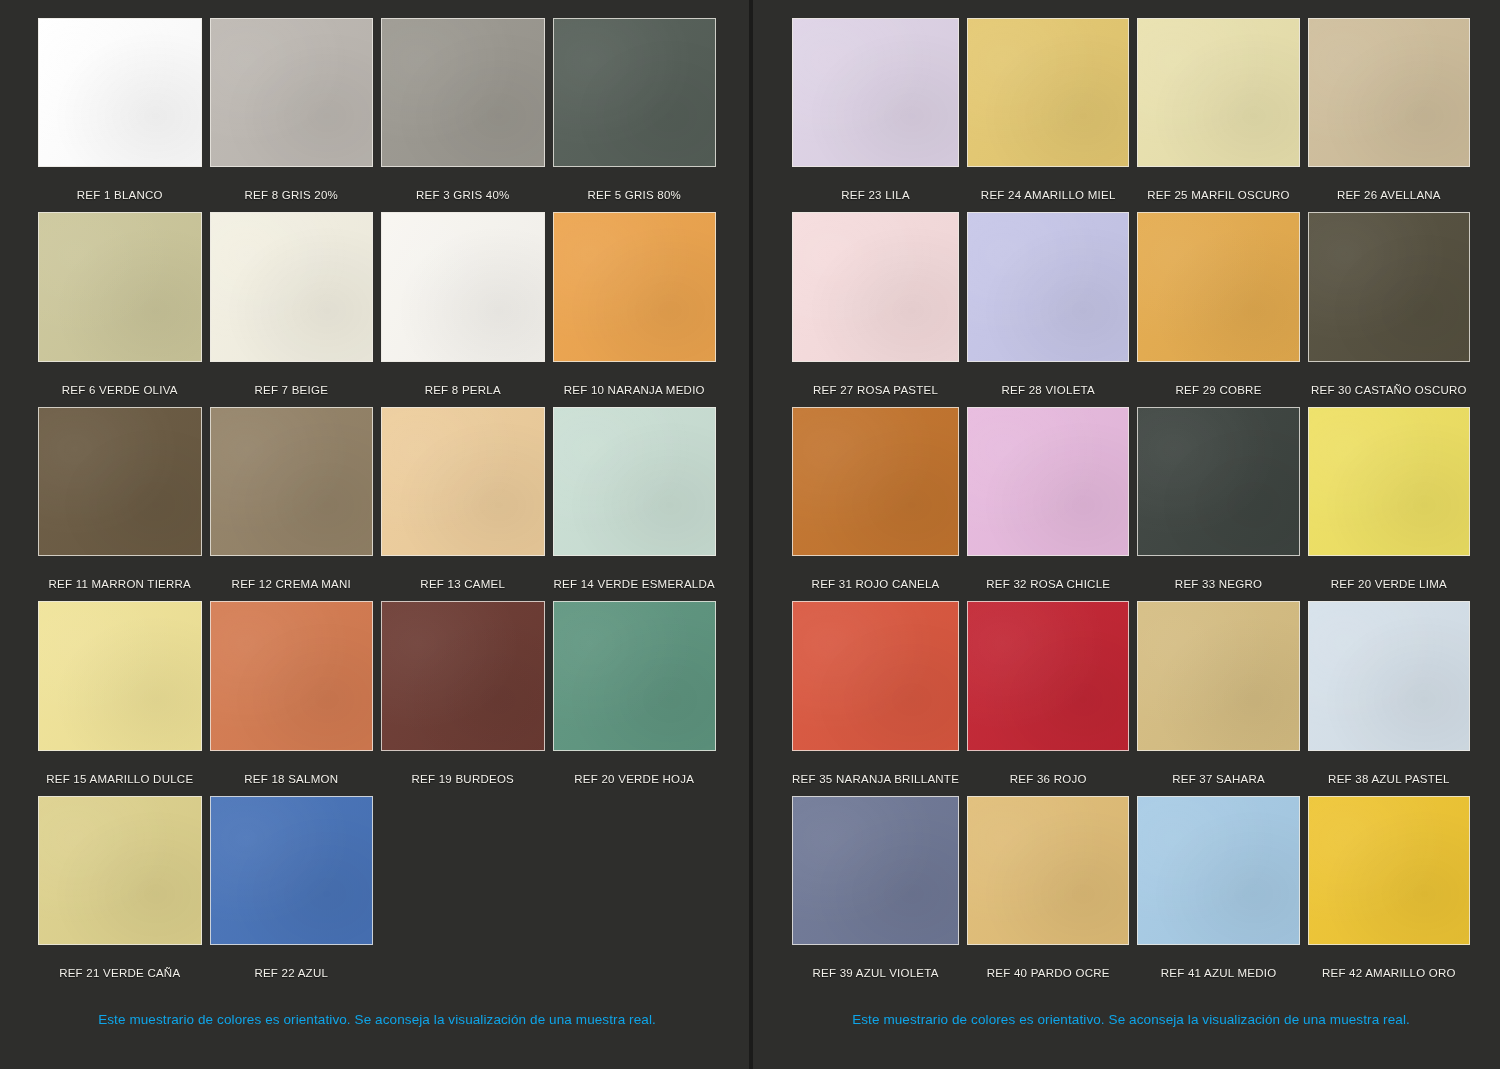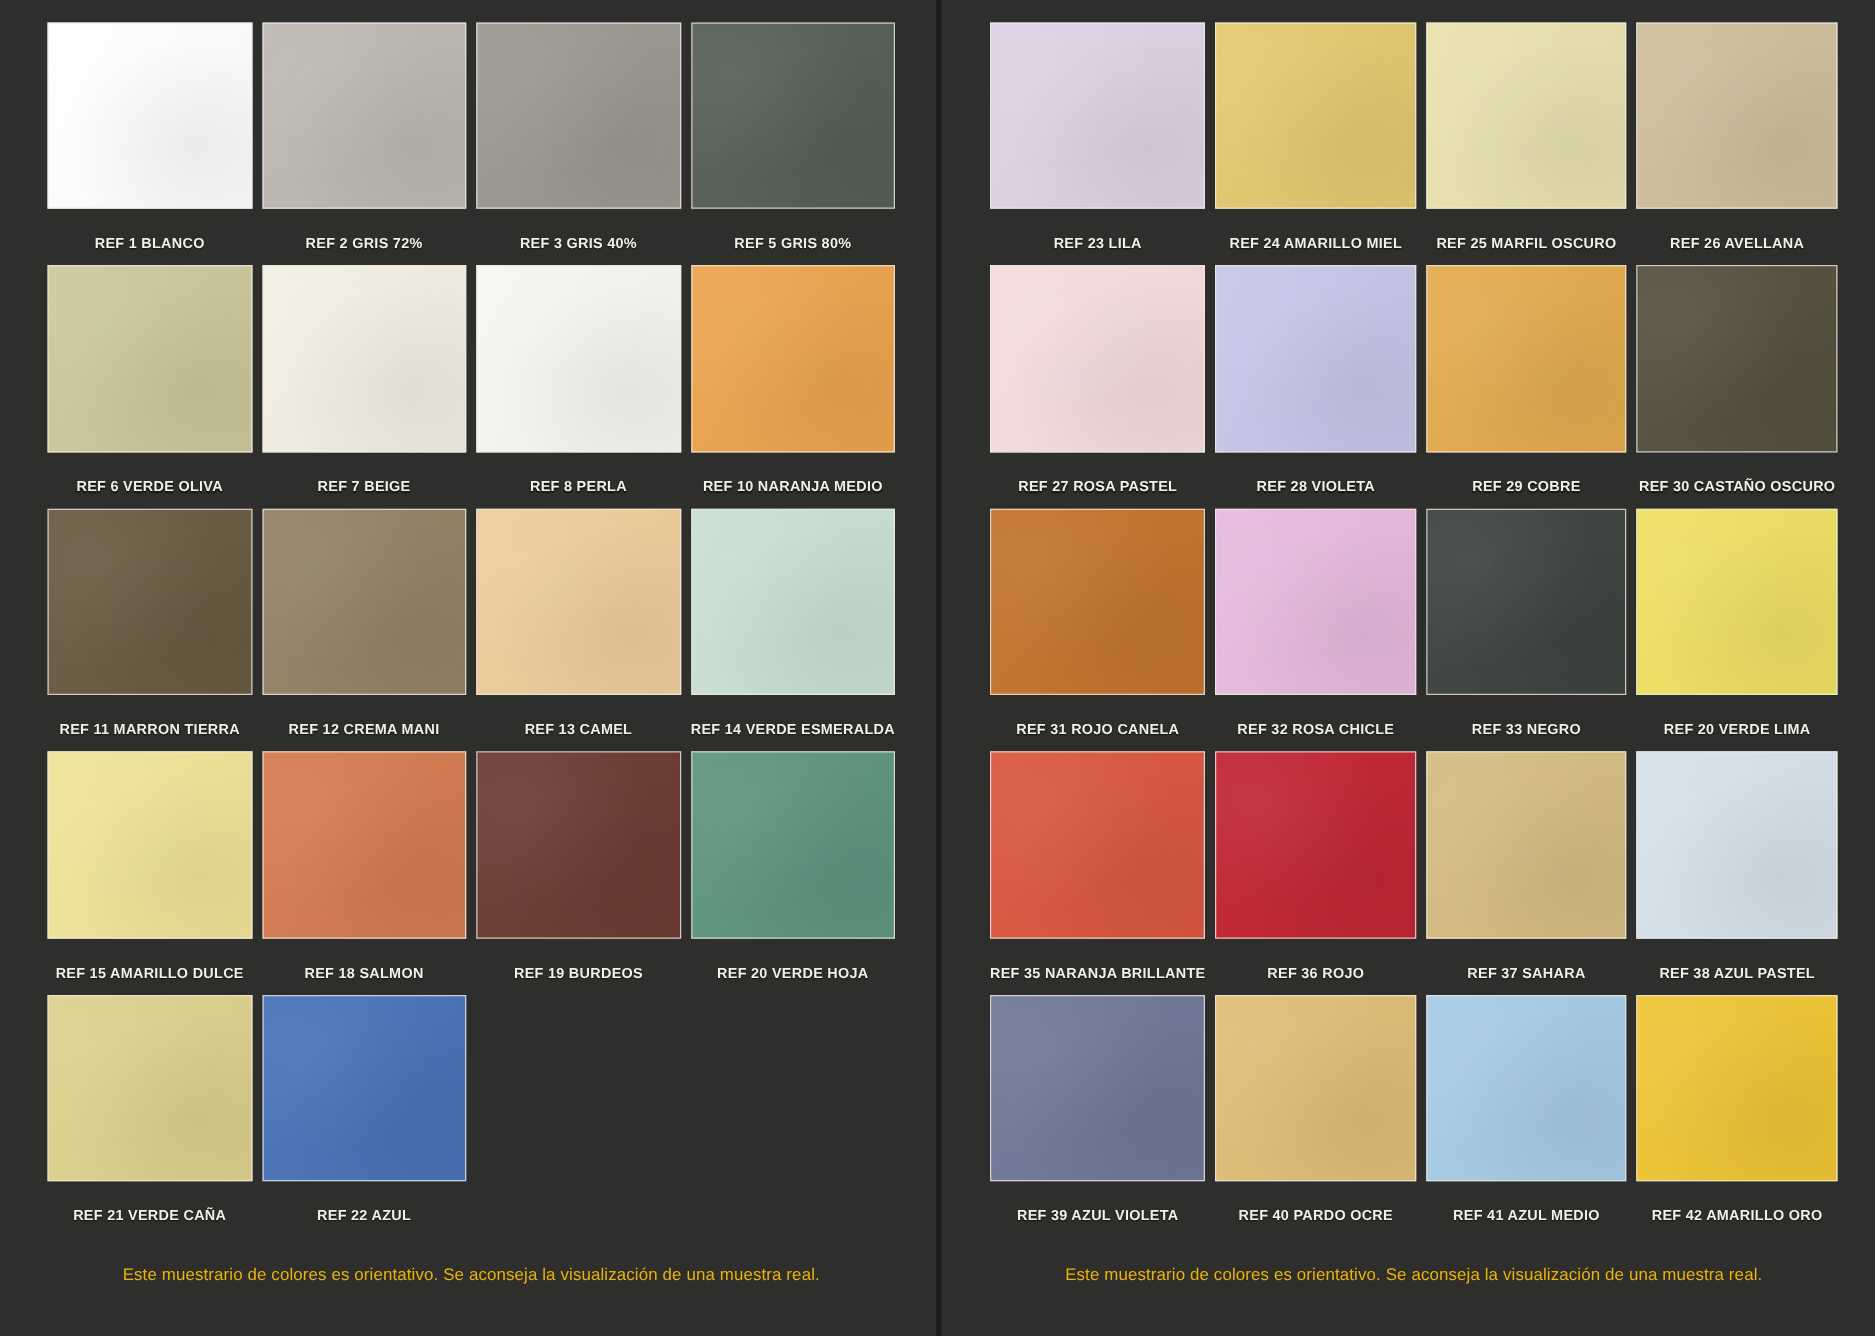--- a/index.html
+++ b/index.html
@@ -81,55 +81,55 @@
     pointer-events: none;
   }
 
   .label {
     flex: 0 0 26px;
     height: 26px;
     line-height: 26px;
     text-align: center;
     color: #f2f0ea;
     font-size: 11.5px;
-    font-weight: 700;
+    font-weight: 400;
     letter-spacing: 0.25px;
     white-space: nowrap;
     text-shadow: 0 1px 1px rgba(0,0,0,0.65);
     margin-top: 15px;
   }
 
   .footer {
     flex: 0 0 auto;
     height: 83px;
     display: flex;
     align-items: center;
     justify-content: center;
-    color: #eab308;
+    color: #0ea5e9;
     font-size: 13.5px;
     letter-spacing: 0.1px;
     padding-bottom: 16px;
   }
 </style>
 </head>
 <body>
 
 <div class="sheet">
 
   <div class="seam"></div>
 
   <div class="panel left">
     <div class="grid" id="grid-left">
         <div class="cell">
           <div class="swatch" style="background-color: rgb(255, 255, 255);"></div>
           <div class="label">REF 1 BLANCO</div>
         </div>
         <div class="cell">
           <div class="swatch" style="background-color: rgb(189, 184, 178);"></div>
-          <div class="label">REF 2 GRIS 72%</div>
+          <div class="label">REF 8 GRIS 20%</div>
         </div>
         <div class="cell">
           <div class="swatch" style="background-color: rgb(155, 152, 144);"></div>
           <div class="label">REF 3 GRIS 40%</div>
         </div>
         <div class="cell">
           <div class="swatch" style="background-color: rgb(85, 95, 88);"></div>
           <div class="label">REF 5 GRIS 80%</div>
         </div>
         <div class="cell">

